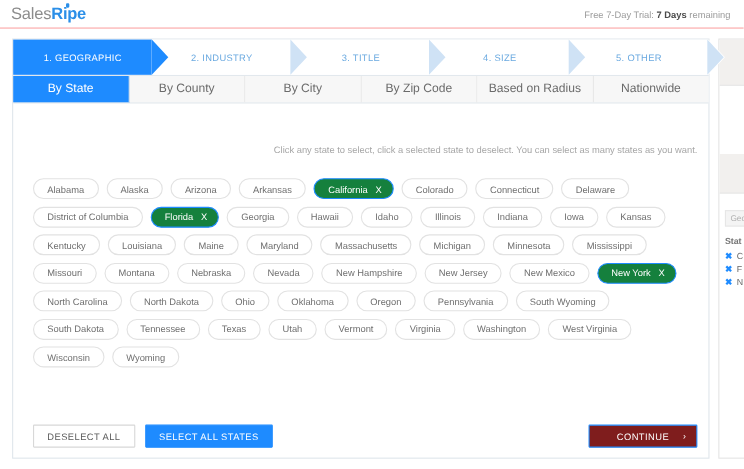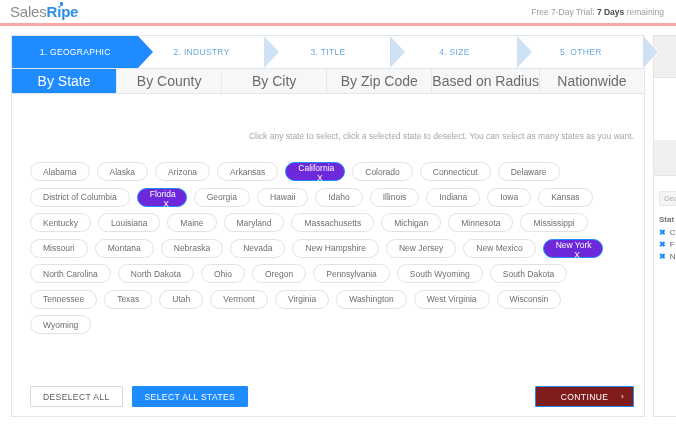--- a/index.html
+++ b/index.html
@@ -8,21 +8,21 @@
     background: #ffffff;
     font-family: "Liberation Sans", sans-serif;
     overflow: hidden;
   }
 
   
   .topbar {
     position: absolute; top: 0; left: 0;
     width: 676px; height: 26px;
     background: #ffffff;
-    border-bottom: 3px solid #fca5a5;
+    border-bottom: 1px solid #fca5a5;
     display: flex; align-items: center;
   }
   .logo {
     margin-left: 10px;
     font-size: 15px;
     letter-spacing: -0.2px;
     display: flex; align-items: baseline;
     position: relative;
   }
   .logo-sales { color: #8c8c8c; font-weight: 400; }
@@ -95,21 +95,21 @@
 
   
   .tabs {
     display: flex; height: 25px;
     border-bottom: 1px solid #dfe6ec;
     background: #f7f7f7;
   }
   .tab {
     flex: 1;
     display: flex; align-items: center; justify-content: center;
-    font-size: 14px; color: #6b6b6b;
+    font-size: 11px; color: #6b6b6b;
     border-right: 1px solid #e8e8e8;
     background: #f7f7f7;
     white-space: nowrap;
   }
   .tab:last-child { border-right: none; }
   .tab.active { background: #1e8bff; color: #ffffff; }
 
   
   .panel { padding: 0 10px; position: relative; height: 323px; }
   .hint {
@@ -129,25 +129,24 @@
     border: 1px solid #e2e2e2;
     border-radius: 10px;
     background: #ffffff;
     color: #6f6f6f;
     font-size: 8.5px;
     display: flex; align-items: center;
     white-space: nowrap;
     cursor: pointer;
   }
   .chip.selected {
-    background: #6d28d9;
+    background: #15803d;
     border-color: #1e8bff;
     color: #ffffff;
     padding: 0 10px 0 12px;
-    flex-direction: column;
   }
   .chip .x {
     margin-left: 7px;
     font-size: 8.5px;
     color: #ffffff;
   }
 
   
   .actions {
     position: absolute;
@@ -404,20 +403,23 @@
           <span class="x">X</span>
         </div>
         <div class="chip">
           <span>North Carolina</span>
         </div>
         <div class="chip">
           <span>North Dakota</span>
         </div>
         <div class="chip">
           <span>Ohio</span>
+        </div>
+        <div class="chip">
+          <span>Oklahoma</span>
         </div>
         <div class="chip">
           <span>Oregon</span>
         </div>
         <div class="chip">
           <span>Pennsylvania</span>
         </div>
         <div class="chip">
           <span>South Wyoming</span>
         </div>

